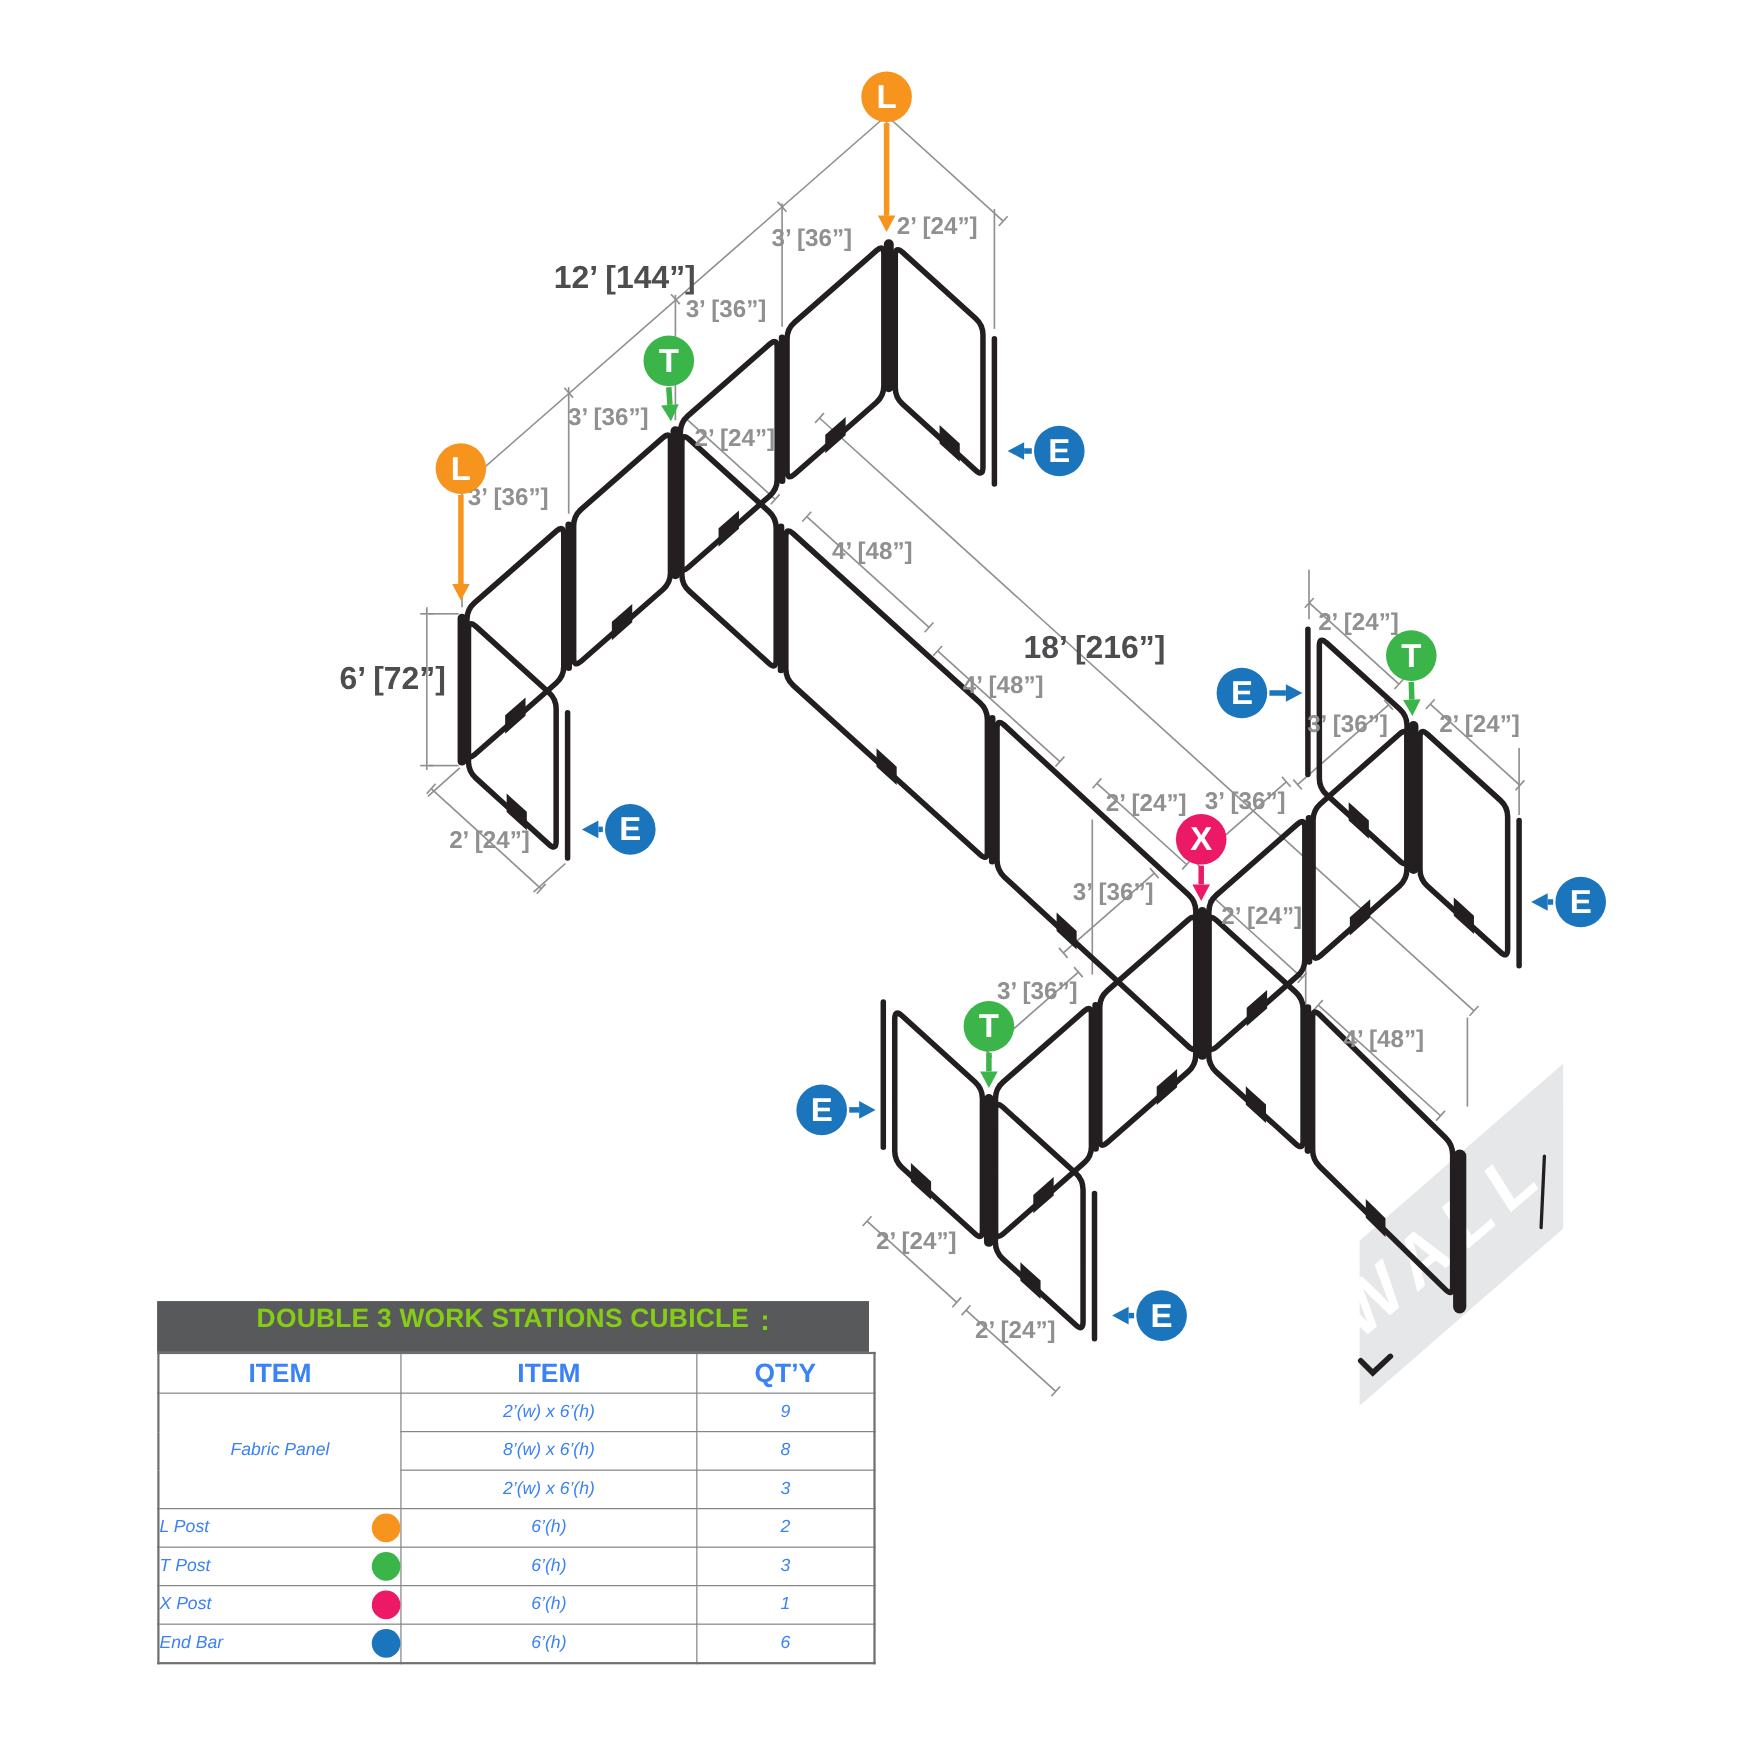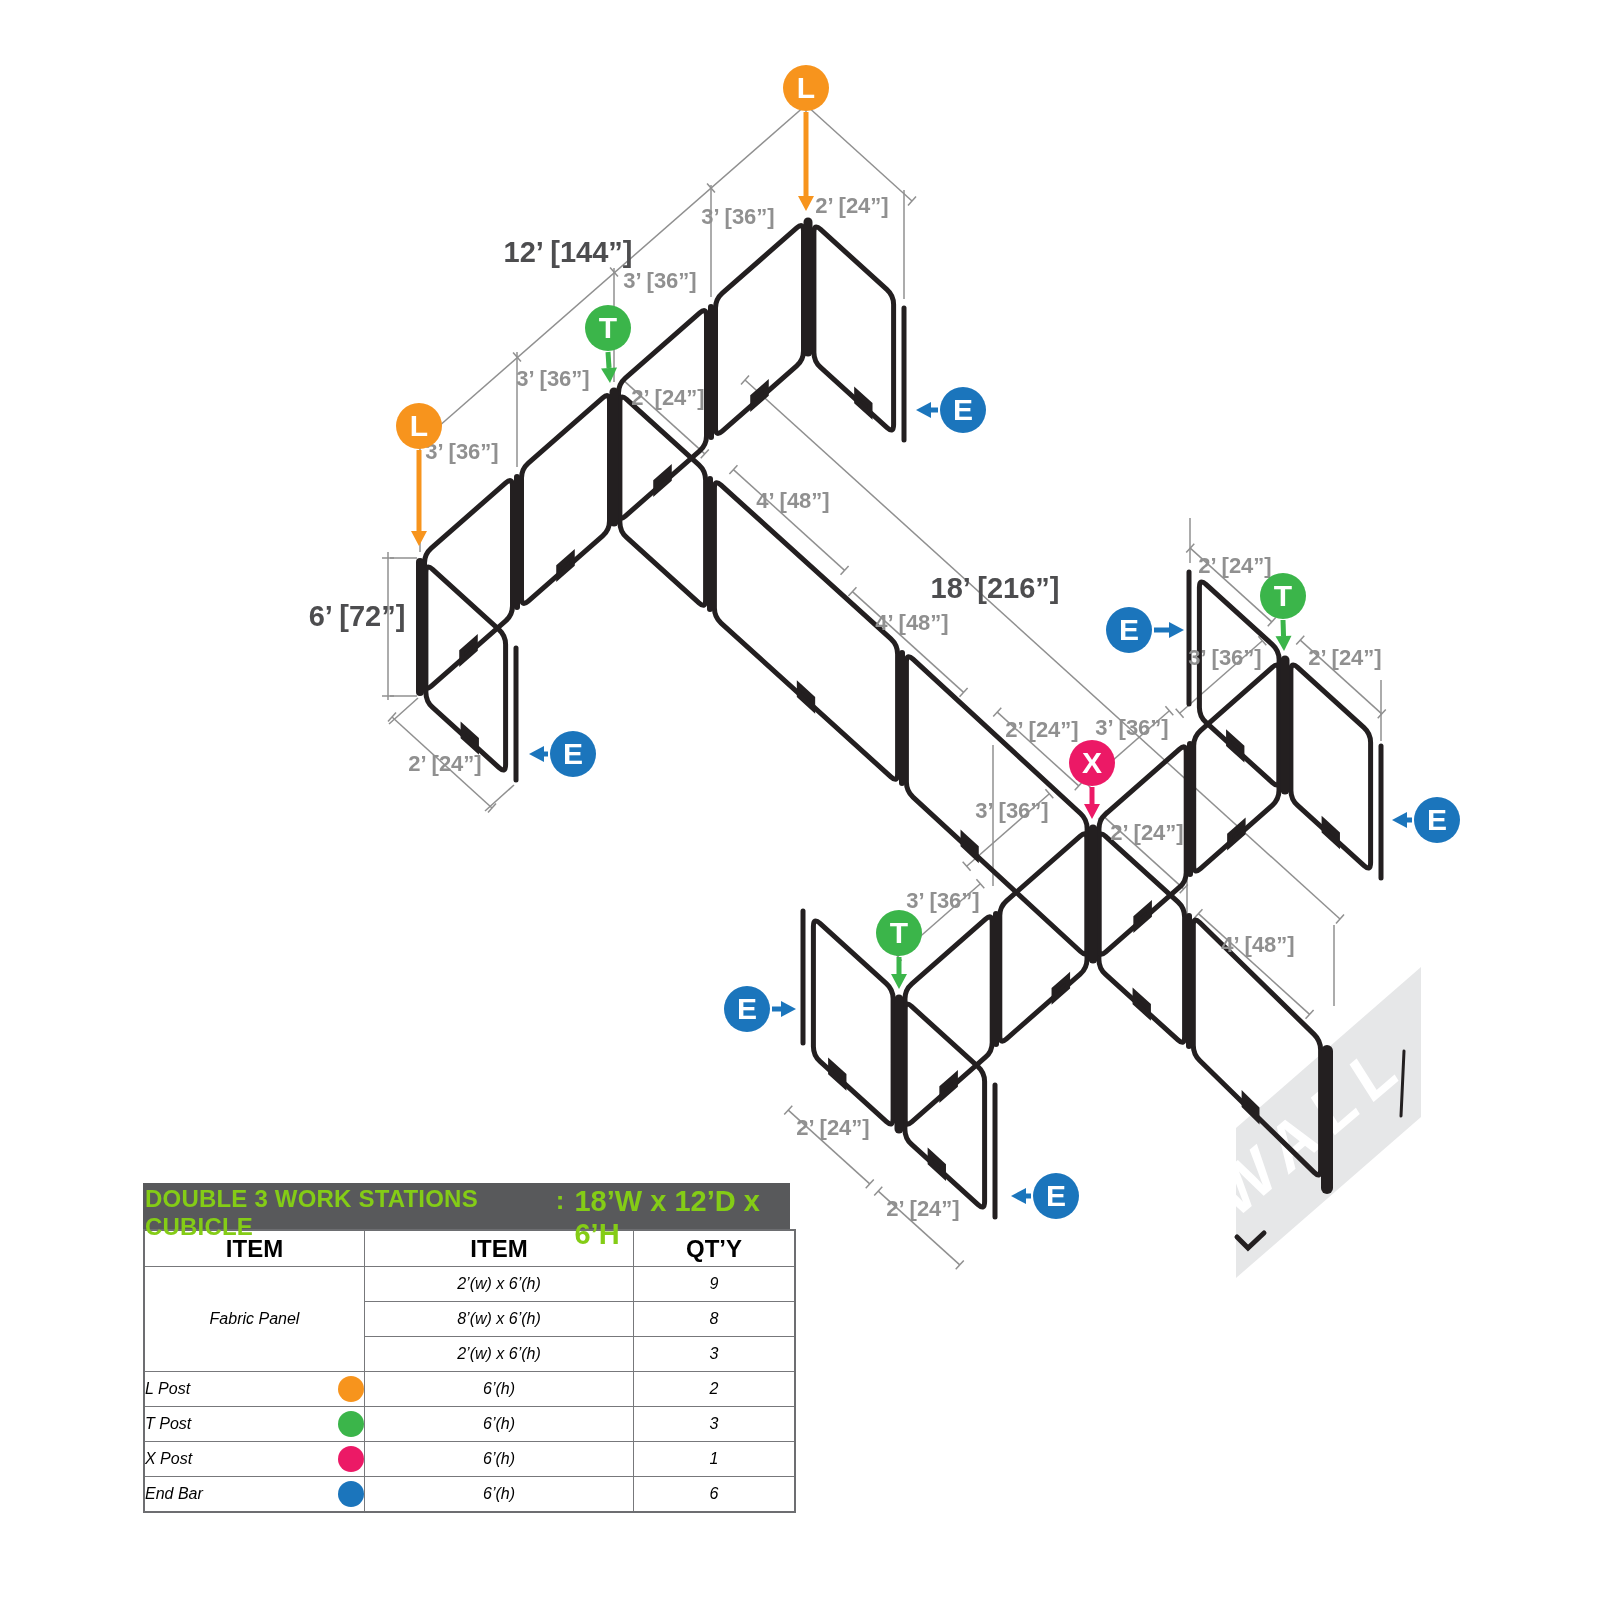--- a/index.html
+++ b/index.html
@@ -6,21 +6,21 @@
   body{width:1600px;height:1600px;position:relative;font-family:"Liberation Sans",sans-serif;}
   #stage{position:absolute;left:0;top:0;width:1600px;height:1600px;background:#fff;overflow:hidden;}
   #diagram-svg{position:absolute;left:0;top:0;}
   
   .table-wrap{position:absolute;left:143px;top:1183px;width:647px;}
   .t-title{background:#58595B;color:#84cc16;height:46px;display:flex;justify-content:center;gap:10px;border:2px solid #58595B;box-sizing:border-box;}
   .t-title .lbl{font-size:24px;font-weight:bold;letter-spacing:.2px;}
   .t-title .colon{font-size:26px;font-weight:bold;}
   .t-title .dims{font-size:29px;font-weight:bold;}
   table.parts{border-collapse:collapse;width:647px;table-layout:fixed;background:#fff;}
-  table.parts td,table.parts th{border:1.6px solid #77787B;padding:0;text-align:center;color:#000000;}
+  table.parts td,table.parts th{border:1.6px solid #77787B;padding:0;text-align:center;color:#3b82f6;}
   table.parts{border:2px solid #6D6E71;}
   th.c-item{width:219px;} th.c-size{width:268px;} th.c-qty{width:160px;}
   tr.hd th{height:35px;font-size:24px;font-weight:bold;}
   tr.rw td{height:34px;font-size:16px;font-weight:normal;font-style:italic;}
   .itemcell{display:flex;align-items:center;justify-content:space-between;gap:18px;}
   .dot{width:26px;height:26px;border-radius:50%;display:inline-block;}
 </style>
 </head>
 <body>
 
@@ -267,21 +267,20 @@
           <circle cx="1056" cy="1196" r="23" fill="#1B75BC"></circle>
           <text x="1056" y="1206" text-anchor="middle" font-size="30" font-weight="bold" fill="#fff" font-family="&quot;Liberation Sans&quot;,sans-serif">E</text>
         </g>
       </g>
     </svg>
 
   <div class="table-wrap">
     <div class="t-title">
       <span class="lbl">DOUBLE 3 WORK STATIONS  CUBICLE</span>
       <span class="colon">:</span>
-      <span class="dims">18’W x 12’D x 6’H</span>
     </div>
     <table class="parts">
       <tbody>
           <tr class="hd">
         <th class="c-item">ITEM</th>
         <th class="c-size">ITEM</th>
         <th class="c-qty">QT’Y</th>
       </tr>
       <tr class="rw">
         <td rowspan="3">Fabric Panel</td>

